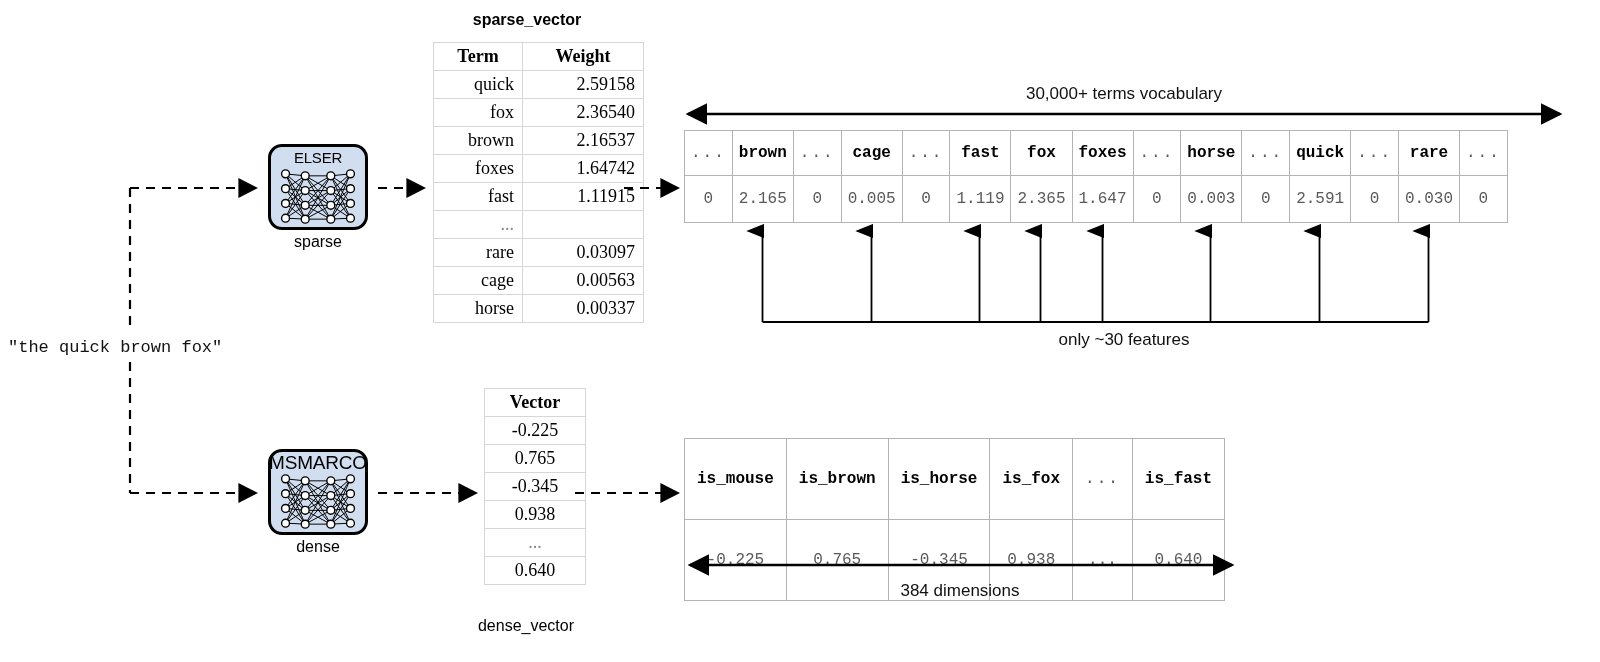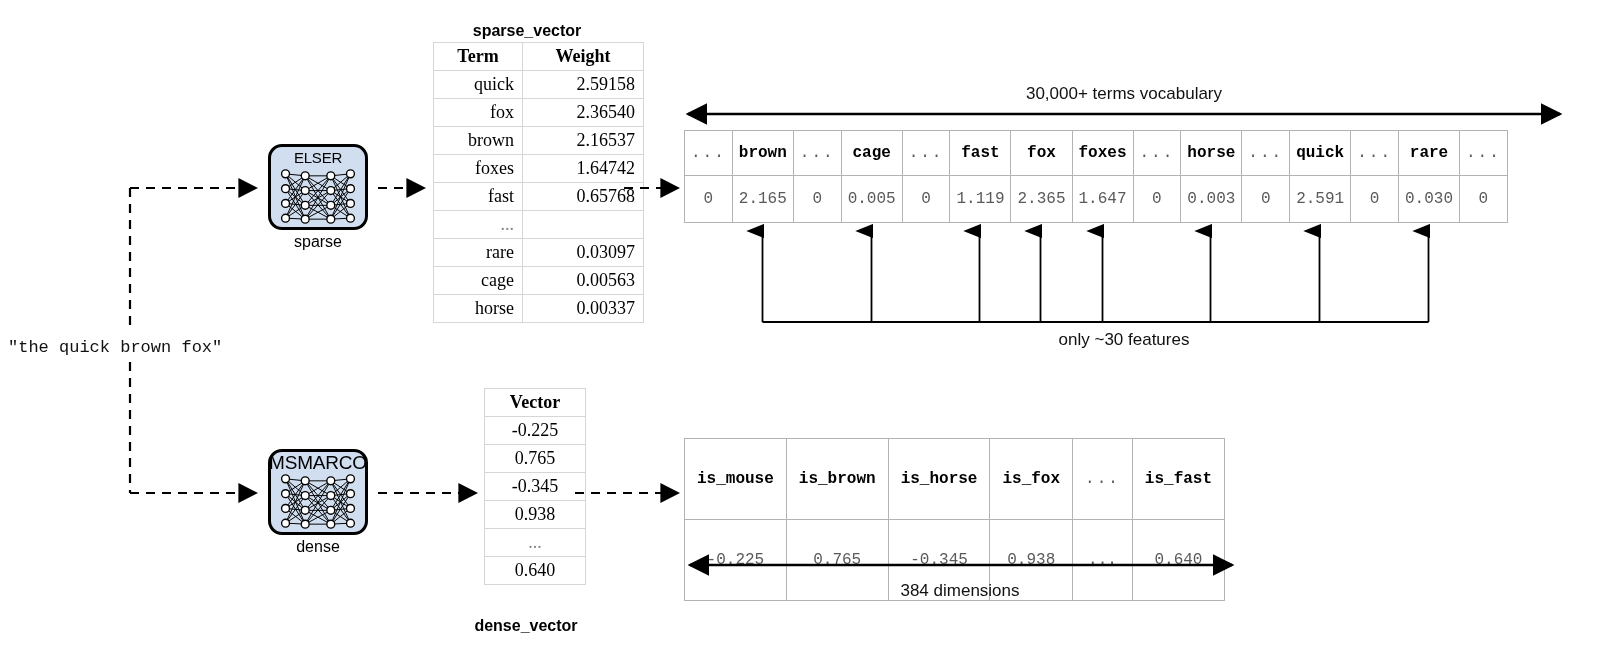--- a/index.html
+++ b/index.html
@@ -270,21 +270,21 @@
         <circle cx="76" cy="8" r="4"></circle>
           <circle cx="76" cy="23" r="4"></circle>
         <circle cx="76" cy="38" r="4"></circle>
           <circle cx="76" cy="53" r="4"></circle>
       </g>
     </svg>
   </div>
 </div>
 <div class="model-caption" style="left:248px; top:538px;">dense</div>
 
-<div class="abs" style="left:433px; top:22px; width:188px;">
+<div class="abs" style="left:433px; top:11px; width:188px;">
   <div style="text-align:center; font-size:16px; font-weight:bold;">sparse_vector</div>
 </div>
 <div class="abs" style="left:433px; top:42px;">
   <table class="vtable" id="sparse-vtable">
     <thead>
       <tr>
         <th style="width:72px;">Term</th>
         <th style="width:104px;">Weight</th>
       </tr>
     </thead>
@@ -300,21 +300,21 @@
         <tr>
           <td>brown</td>
           <td>2.16537</td>
         </tr>
         <tr>
           <td>foxes</td>
           <td>1.64742</td>
         </tr>
         <tr>
           <td>fast</td>
-          <td>0.65768</td>
+          <td>1.11915</td>
         </tr>
         <tr>
           <td style="color: rgb(136, 136, 136);">...</td>
           <td></td>
         </tr>
         <tr>
           <td>rare</td>
           <td>0.03097</td>
         </tr>
         <tr>
@@ -351,21 +351,21 @@
         </tr>
         <tr>
           <td style="text-align: center; color: rgb(136, 136, 136);">...</td>
         </tr>
         <tr>
           <td style="text-align: center;">0.640</td>
         </tr>
       </tbody>
   </table>
 </div>
-<div class="abs" style="left:464px; top:617px; width:124px; text-align:center; font-size:16px; font-weight:bold;">dense_vector</div>
+<div class="abs" style="left:464px; top:617px; width:124px; text-align:center; font-size:16px; font-weight:normal;">dense_vector</div>
 
 <div class="annot" style="left:684px; top:84px; width:880px;">30,000+ terms vocabulary</div>
 
 <div class="abs" style="left:684px; top:130px;">
   <table class="htable" id="vocab-table">
     <thead>
         <tr id="vocab-head">
           <th style="color: rgb(90, 90, 90); font-weight: normal; letter-spacing: 2px;">...</th>
           <th>brown</th>
           <th style="color: rgb(90, 90, 90); font-weight: normal; letter-spacing: 2px;">...</th>

